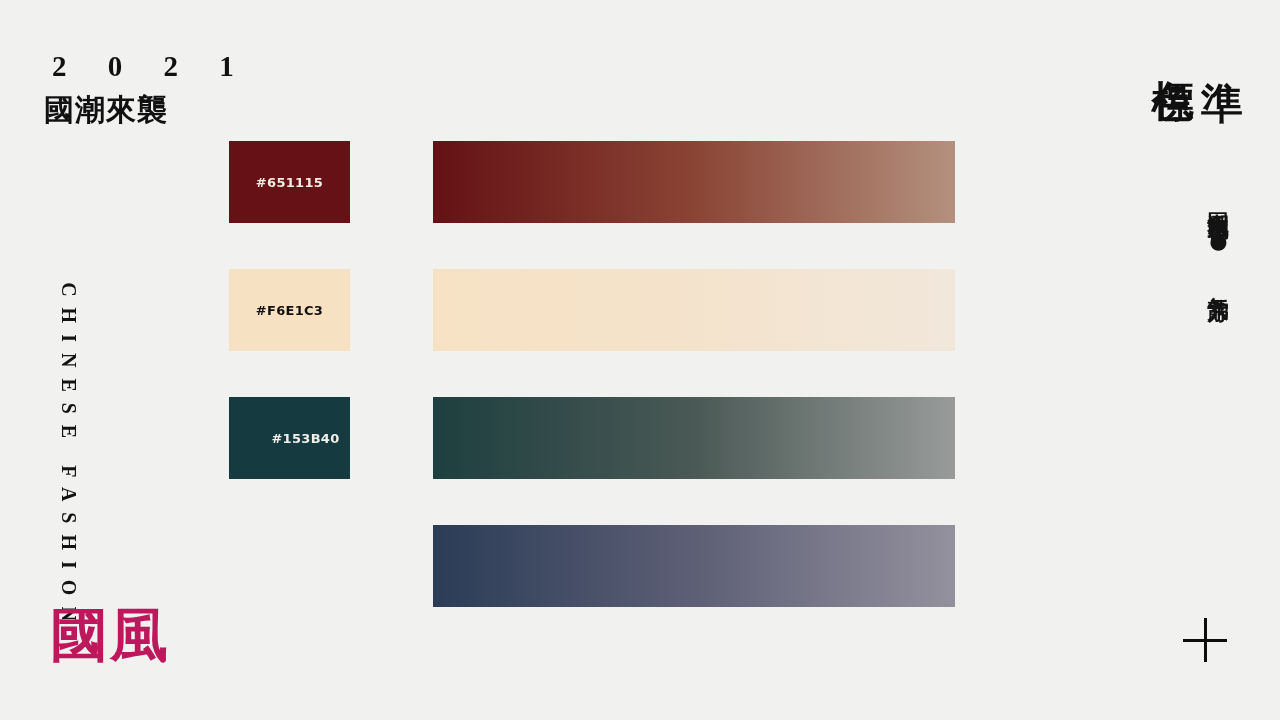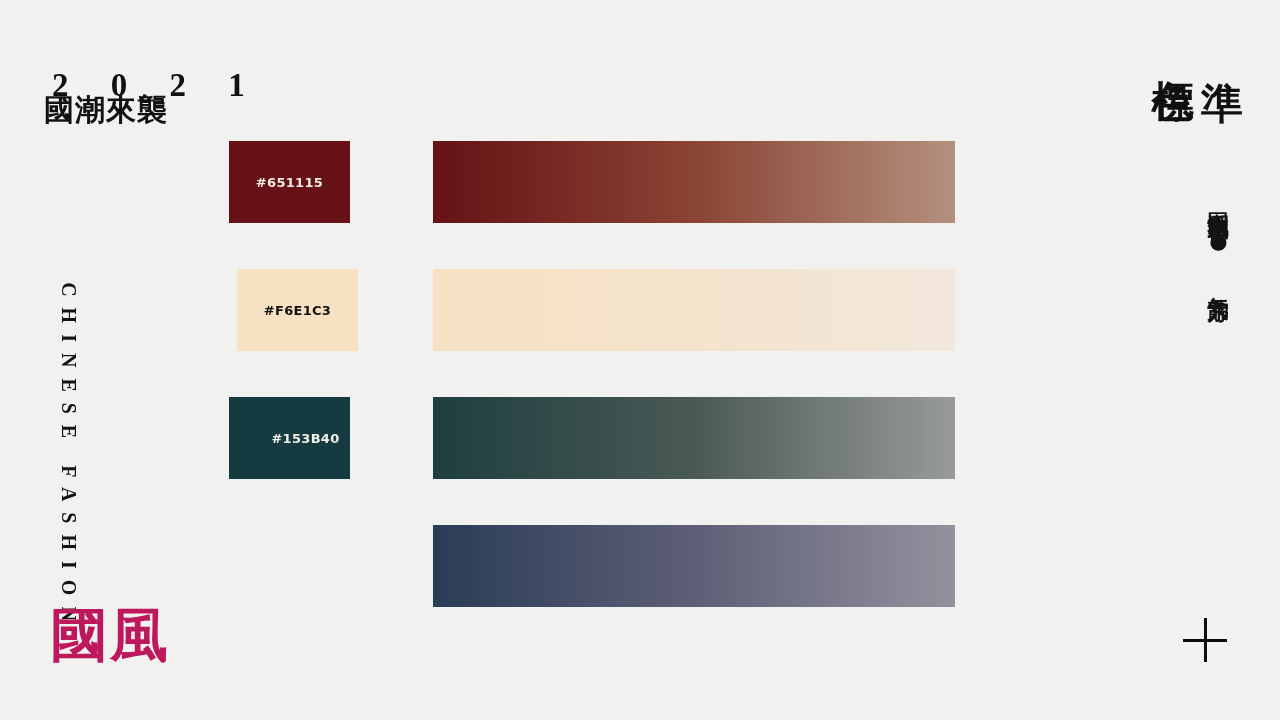--- a/index.html
+++ b/index.html
@@ -21,24 +21,24 @@
     position: absolute;
     inset: 0;
     width: 1280px;
     height: 720px;
   }
 
   
   .year {
     position: absolute;
     left: 52px;
-    top: 69px;
+    top: 52px;
     font-family: "Liberation Serif", "DejaVu Serif", serif;
     font-weight: 700;
-    font-size: 33px;
+    font-size: 29px;
     letter-spacing: 17px;
     line-height: 1;
     color: #111111;
     white-space: nowrap;
   }
   .subtitle-cn {
     position: absolute;
     left: 44px;
     top: 95px;
     font-family: "DejaVu Serif", "Liberation Serif", serif;
@@ -202,21 +202,21 @@
   <div class="brand-big">國風</div>
 
   <div class="rows">
       <div class="row" style="top: 141px;">
         <div class="chip" style="background: rgb(101, 17, 21);">
           <span class="chip-label" style="color: rgb(244, 237, 228);">#651115</span>
         </div>
         <div class="bar" style="background: linear-gradient(90deg, rgb(101, 17, 21) 0%, rgb(138, 68, 52) 50%, rgb(180, 144, 126) 100%);"></div>
       </div>
       <div class="row" style="top: 269px;">
-        <div class="chip" style="background: rgb(246, 225, 195); margin-left: 8px;">
+        <div class="chip" style="background: rgb(246, 225, 195);">
           <span class="chip-label" style="color: rgb(18, 16, 13);">#F6E1C3</span>
         </div>
         <div class="bar" style="background: linear-gradient(90deg, rgb(246, 225, 195) 0%, rgb(244, 227, 204) 50%, rgb(241, 231, 219) 100%);"></div>
       </div>
       <div class="row" style="top: 397px;">
         <div class="chip" style="background: rgb(21, 59, 64);">
           <span class="chip-label" style="color: rgb(242, 239, 232); margin-left: 32px;">#153B40</span>
         </div>
         <div class="bar" style="background: linear-gradient(90deg, rgb(30, 63, 64) 0%, rgb(74, 89, 85) 50%, rgb(152, 155, 154) 100%);"></div>
       </div>

